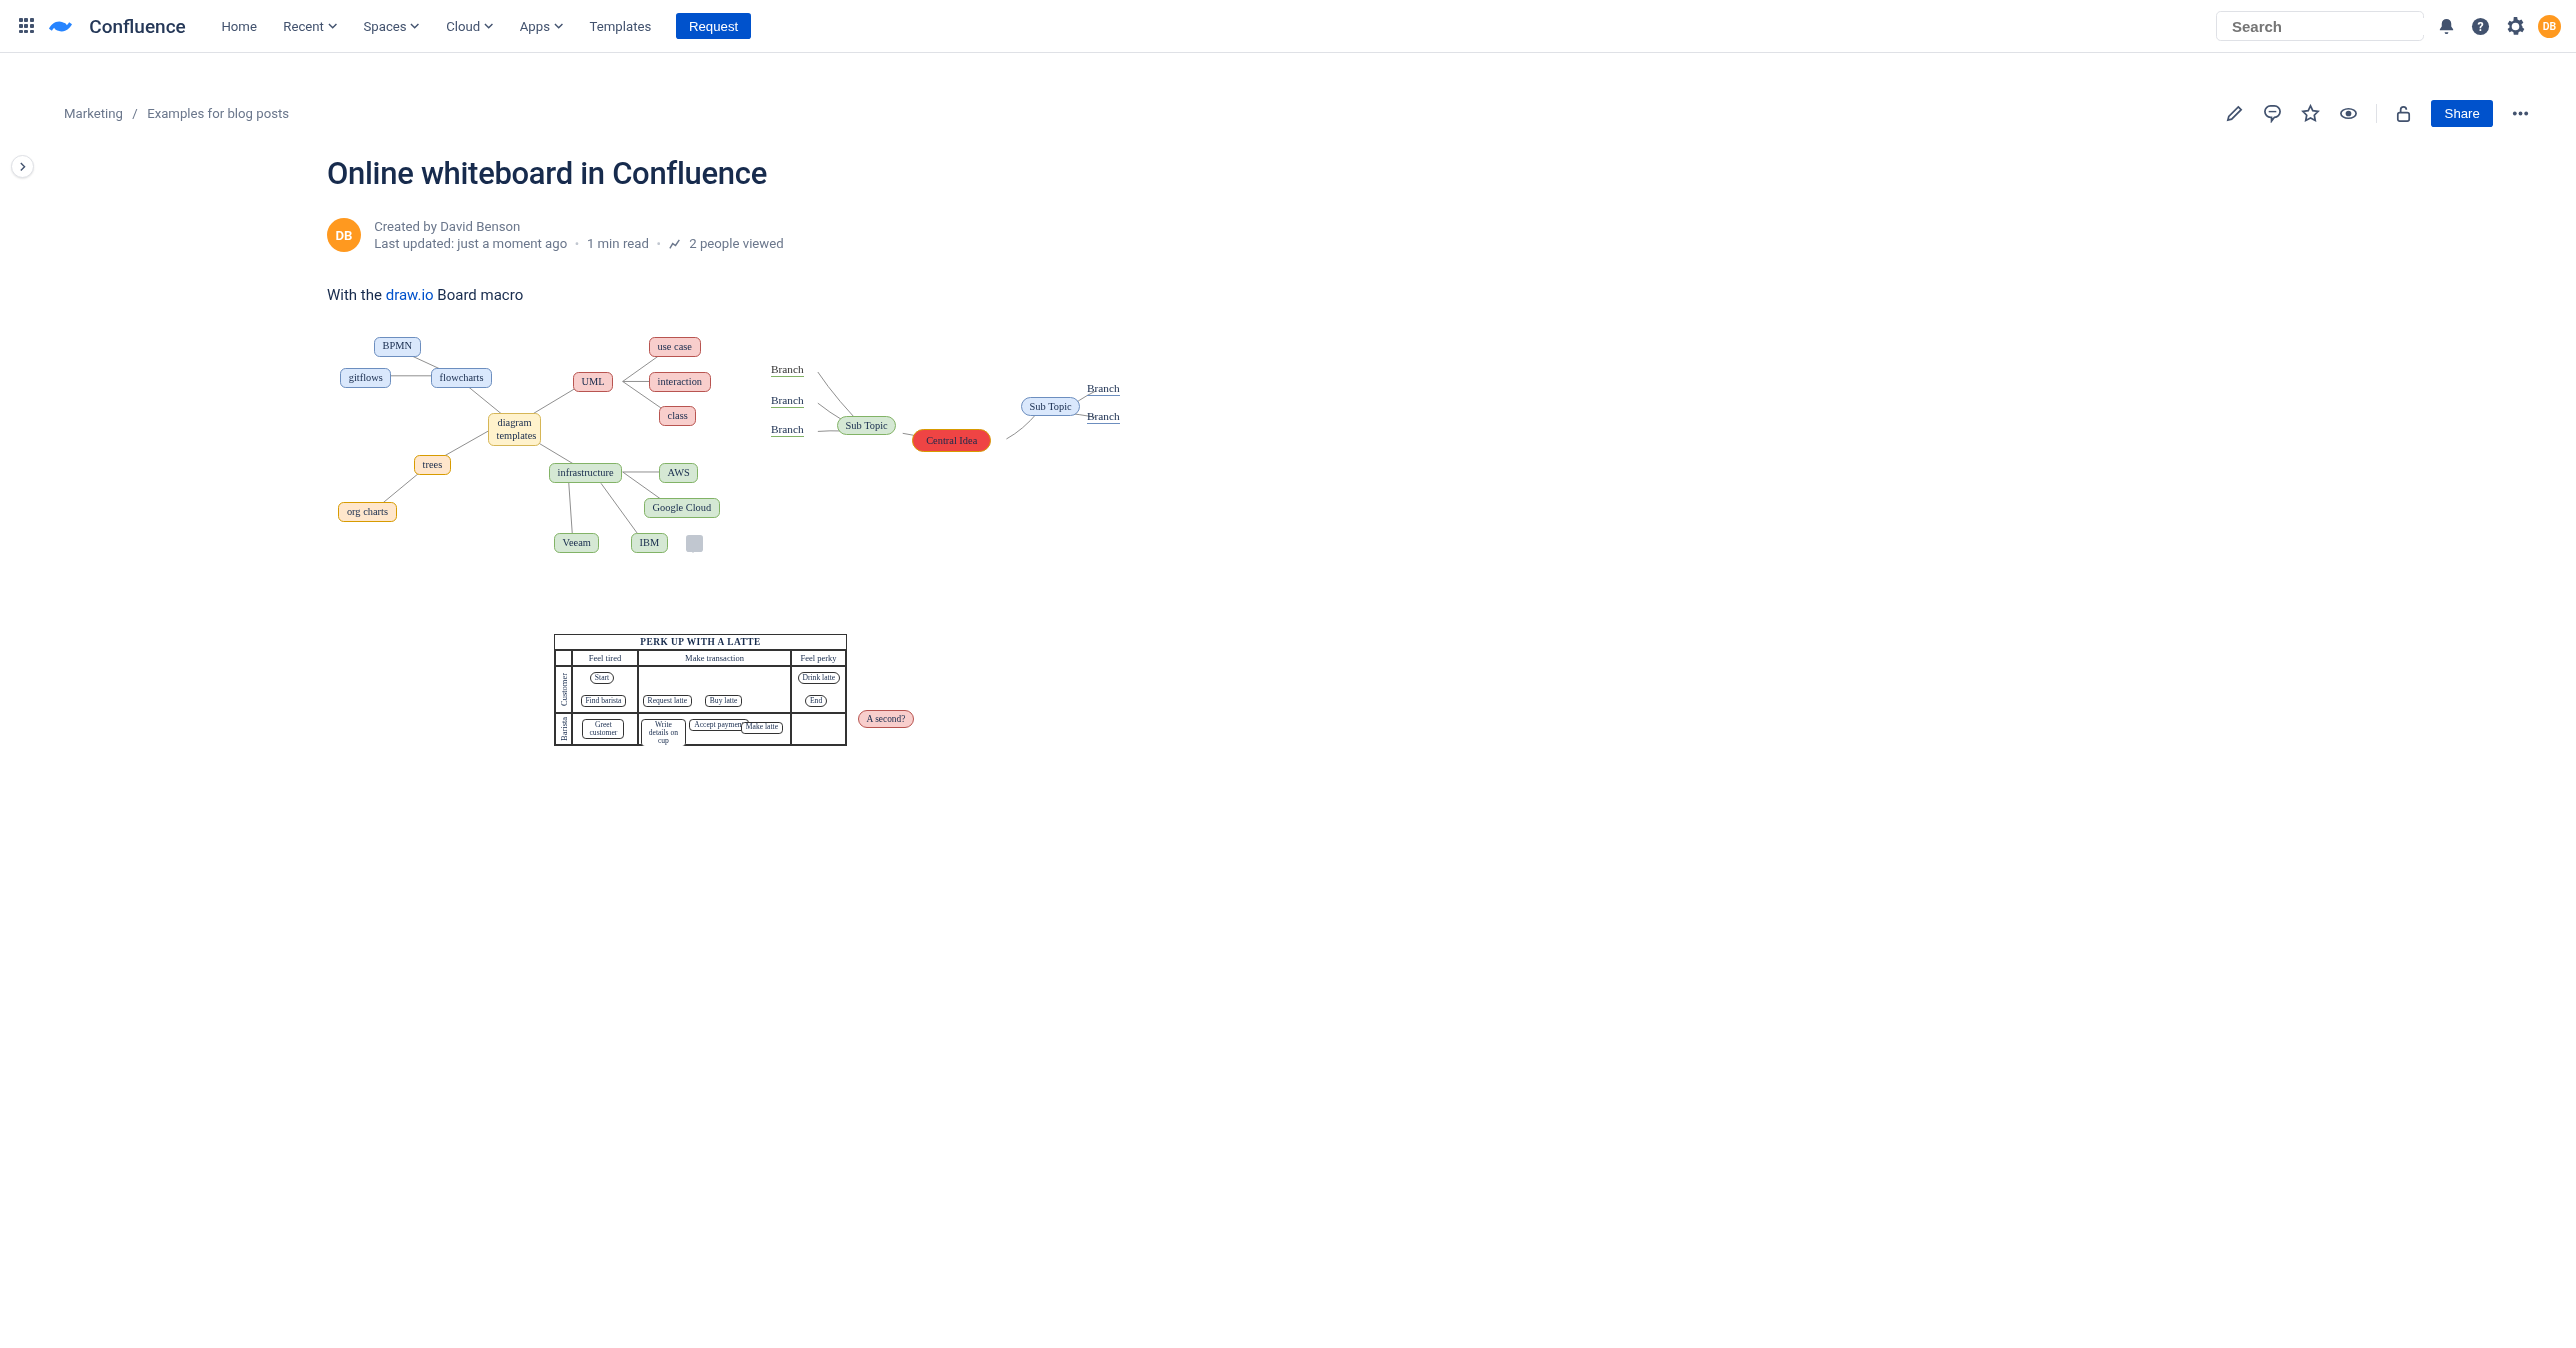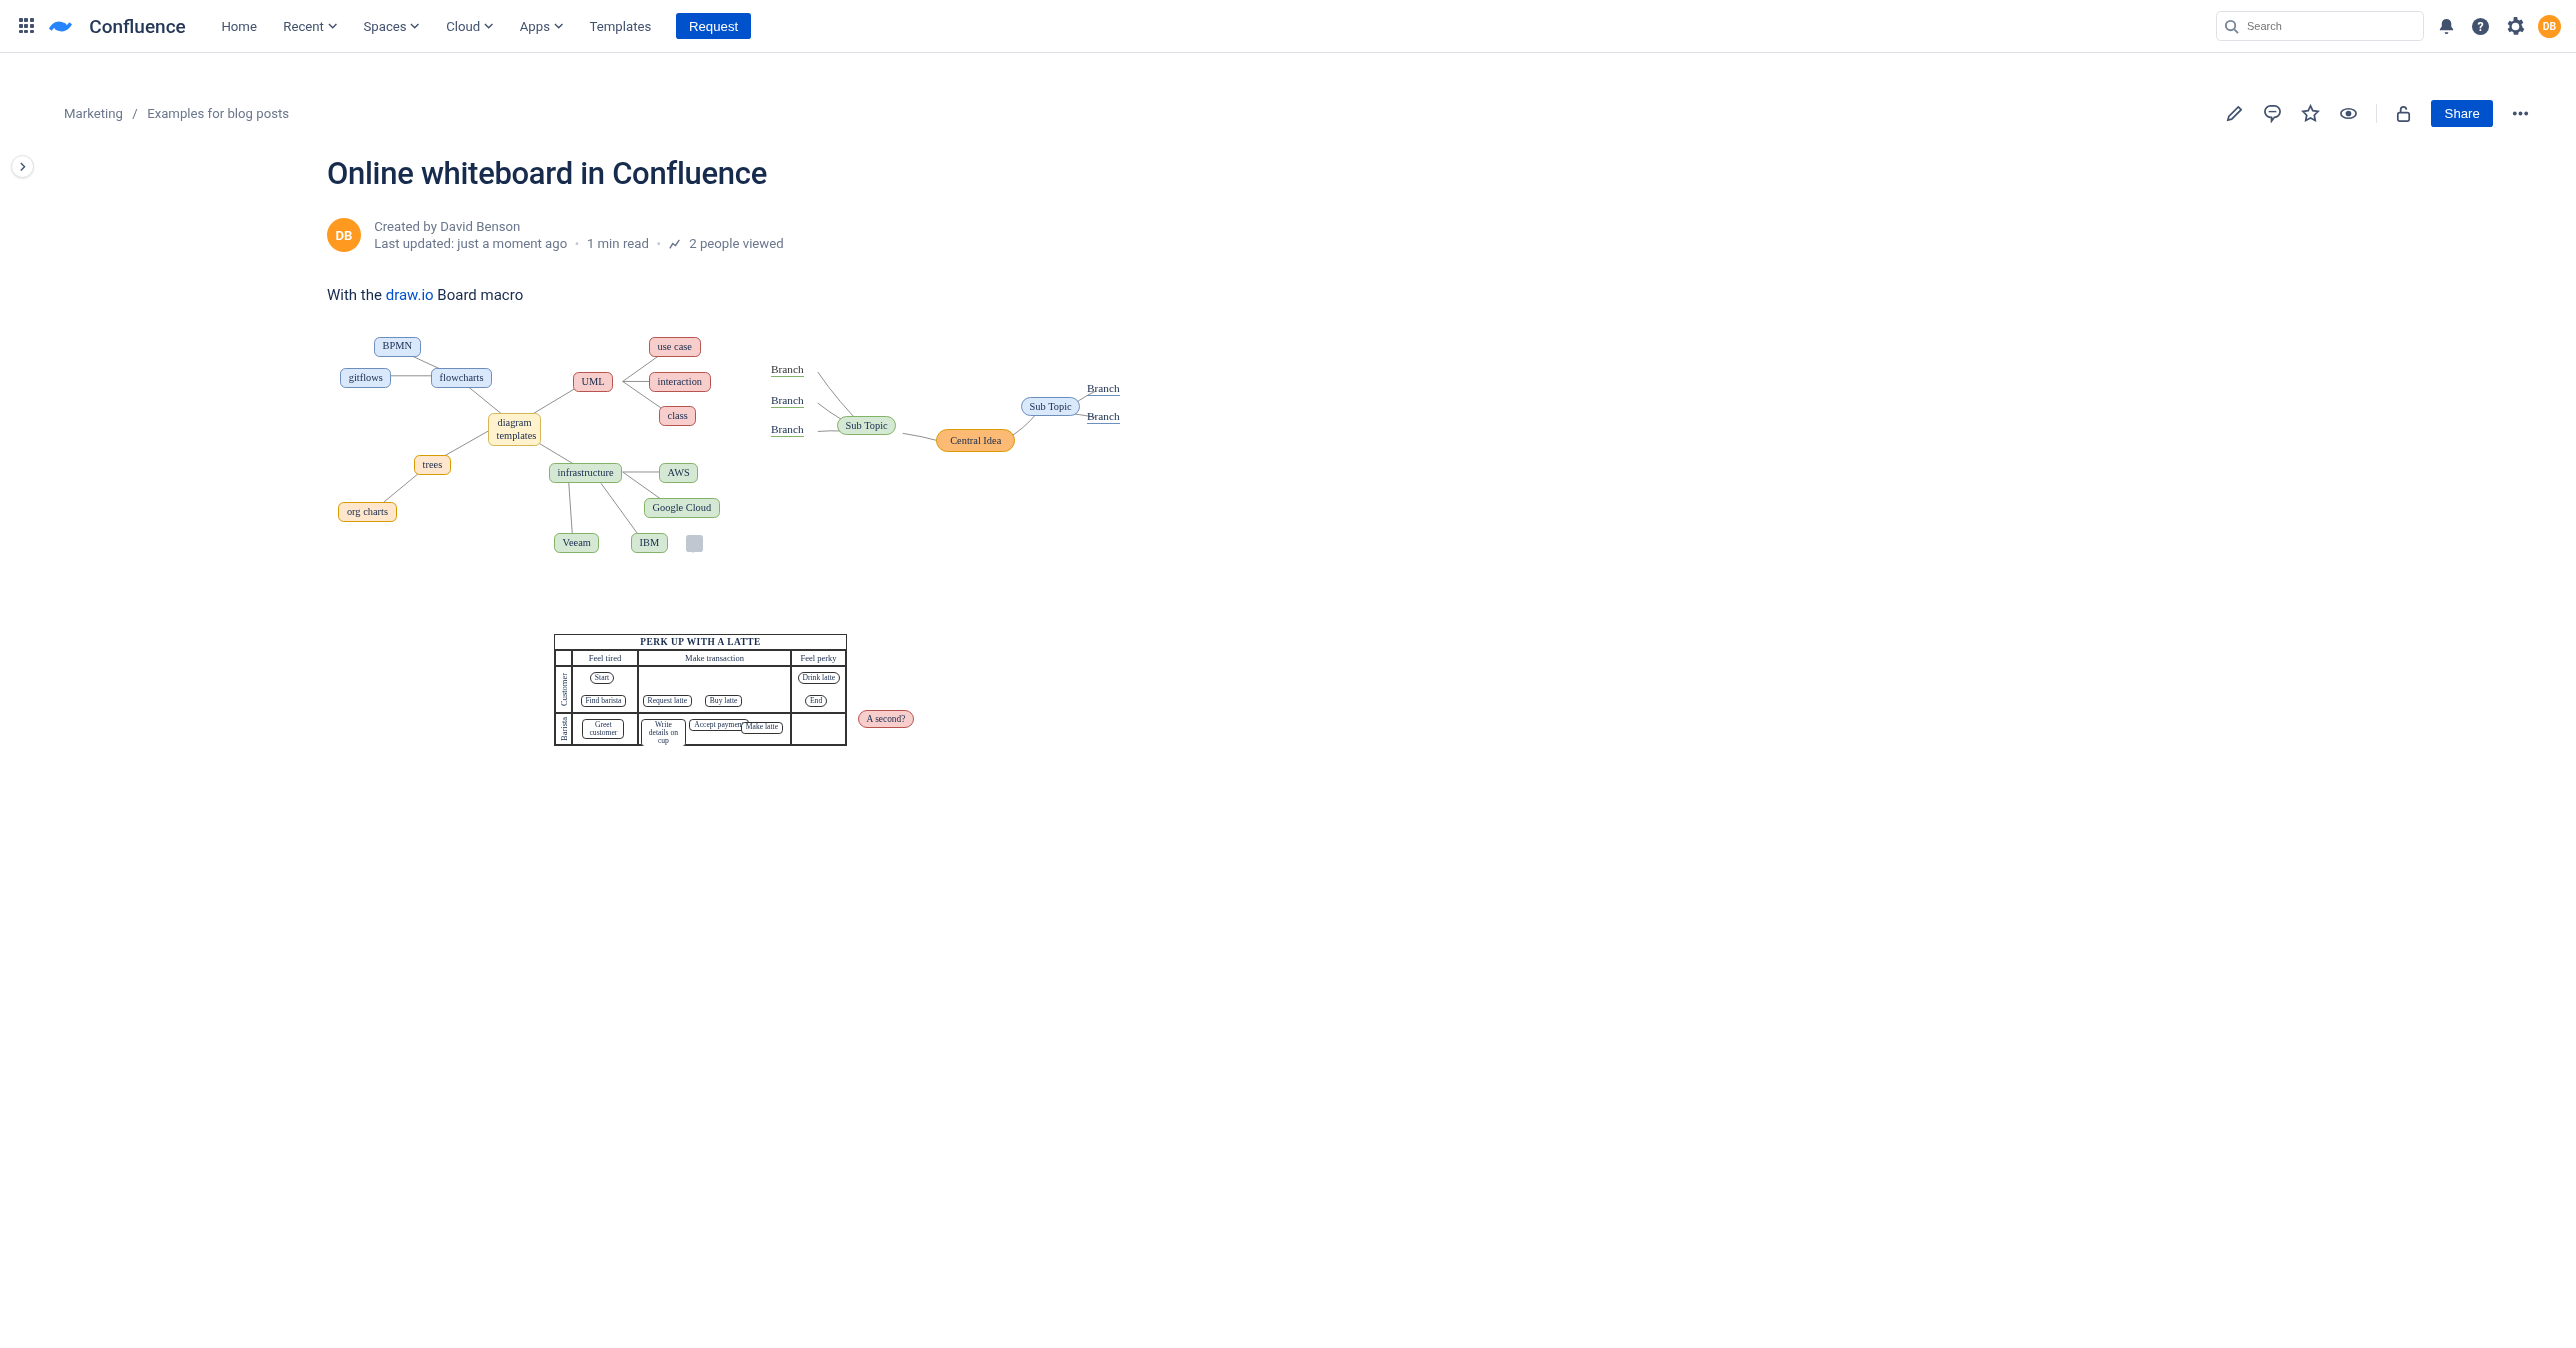--- a/index.html
+++ b/index.html
@@ -11,21 +11,21 @@
 .app-switcher span { background: #42526e; border-radius: 0.9px; }
 .logo { display: flex; align-items: flex-start; gap: 17px; cursor: pointer; }
 .logo-icon { width: 23px; height: 23px; }
 .logo-text { font-size: 19px; font-weight: 500; color: #253858; }
 .nav-items { display: flex; align-items: center; gap: 7.6px; margin-left: 15px; }
 .nav-item { padding: 5.7px 9.4px; font-size: 13.2px; color: #42526e; cursor: pointer; display: flex; align-items: center; gap: 3.8px; border-radius: 2.8px; }
 .chevron-down { width: 9.4px; height: 5.7px; }
 .create-btn { background: #0052cc; color: #fff; border: none; padding: 5.7px 13.2px; border-radius: 2.8px; font-size: 13.2px; font-weight: 500; cursor: pointer; margin-left: 7.6px; }
 .nav-spacer { flex: 1; }
 .search-box { display: flex; align-items: center; width: 208px; height: 30px; border: 1.9px solid #dfe1e6; border-radius: 4.7px; padding: 0 7.6px; gap: 7.6px; }
-.search-box input { border: none; outline: none; font-size: 11px; flex: 1; color: #0f766e; }
+.search-box input { border: none; outline: none; font-size: 15px; flex: 1; color: #0f766e; font-weight: bold; }
 .nav-icon { width: 23px; height: 23px; cursor: pointer; color: #42526e; display: flex; align-items: center; justify-content: center; }
 .avatar { width: 23px; height: 23px; border-radius: 50%; background: #ff991f; color: #fff; display: flex; align-items: center; justify-content: center; font-size: 10.4px; font-weight: 600; cursor: pointer; }
 
 
 .page-wrap { position: relative; padding-top: 38px; }
 .sidebar-toggle { position: absolute; left: 11.3px; top: 102px; width: 23px; height: 23px; border: 0.9px solid #dfe1e6; border-radius: 50%; background: #fff; display: flex; align-items: center; justify-content: center; cursor: pointer; box-shadow: 0 0.9px 1.9px rgba(0,0,0,.1); }
 
 
 .header-row { display: flex; align-items: center; padding: 0 45px 0 64px; height: 45px; }
 .breadcrumbs { display: flex; align-items: center; gap: 9.4px; font-size: 13.2px; color: #6b778c; }
@@ -55,21 +55,21 @@
 .dnode.blue { background: #dae8fc; border-color: #6c8ebf; }
 .dnode.yellow { background: #fff2cc; border-color: #d6b656; }
 .dnode.orange { background: #ffe6cc; border-color: #d79b00; }
 .dnode.green { background: #d5e8d4; border-color: #82b366; }
 .dnode.pink { background: #f8cecc; border-color: #b85450; }
 .diagram-area svg.lines { position: absolute; inset: 0; width: 100%; height: 100%; pointer-events: none; }
 .diagram-area svg.lines line, .diagram-area svg.lines path { stroke: #888; stroke-width: 1; fill: none; }
 
 
 .mindnode { position: absolute; border: 1.4px solid; border-radius: 50%; padding: 5.7px 11.3px; font-family: "Comic Sans MS", cursive; font-size: 10.4px; text-align: center; }
-.mindnode.orange { background: #fdba74; border-color: #d79b00; border-radius: 17px; margin-left: 24px; }
+.mindnode.orange { background: #ef4444; border-color: #d79b00; border-radius: 17px; }
 .mindnode.green { background: #d5e8d4; border-color: #82b366; }
 .mindnode.blue { background: #dae8fc; border-color: #6c8ebf; }
 .branch-label { position: absolute; font-family: "Comic Sans MS", cursive; font-size: 11.3px; border-bottom: 1.4px solid; padding-bottom: 0.9px; }
 
 
 .swimlane { position: relative; margin: 47px 0 0 227px; width: 293px; border: 0.9px solid #333; font-family: "Comic Sans MS", cursive; font-size: 8.5px; }
 .sl-title { text-align: center; font-weight: bold; padding: 1.9px; border-bottom: 0.9px solid #333; font-size: 9.4px; text-transform: uppercase; letter-spacing: 0.5px; }
 .sl-grid { display: grid; grid-template-columns: 17px 66px 1fr 55px; }
 .sl-cell { border: 0.5px solid #333; padding: 1.9px; text-align: center; display: flex; align-items: center; justify-content: center; }
 .sl-lanehdr { writing-mode: vertical-rl; transform: rotate(180deg); font-size: 8.5px; }

